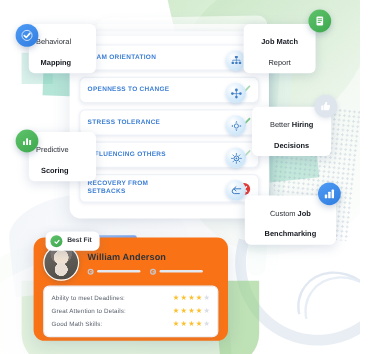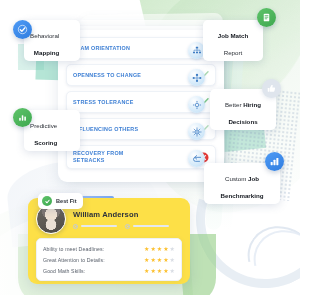--- a/index.html
+++ b/index.html
@@ -225,21 +225,21 @@
   }
   .badge-blue  { background: linear-gradient(145deg,#4f9bf5,#2f7de0); }
   .badge-green { background: linear-gradient(145deg,#5fc36a,#3da84f); }
   .badge-grey  { background: #dfe5ed; box-shadow: 0 1px 4px rgba(120,140,170,.22); }
 
   
   .profile-card {
     position: absolute;
     left: 28px; top: 198px;
     width: 162px; height: 86px;
-    background: #fde047;
+    background: #f97316;
     border-radius: 9px;
     box-shadow: 0 4px 14px rgba(90,110,145,.18);
   }
   .profile-head {
     display: flex;
     align-items: center;
     padding: 6px 8px 3px 8px;
   }
   .avatar {
     width: 28px; height: 28px;

